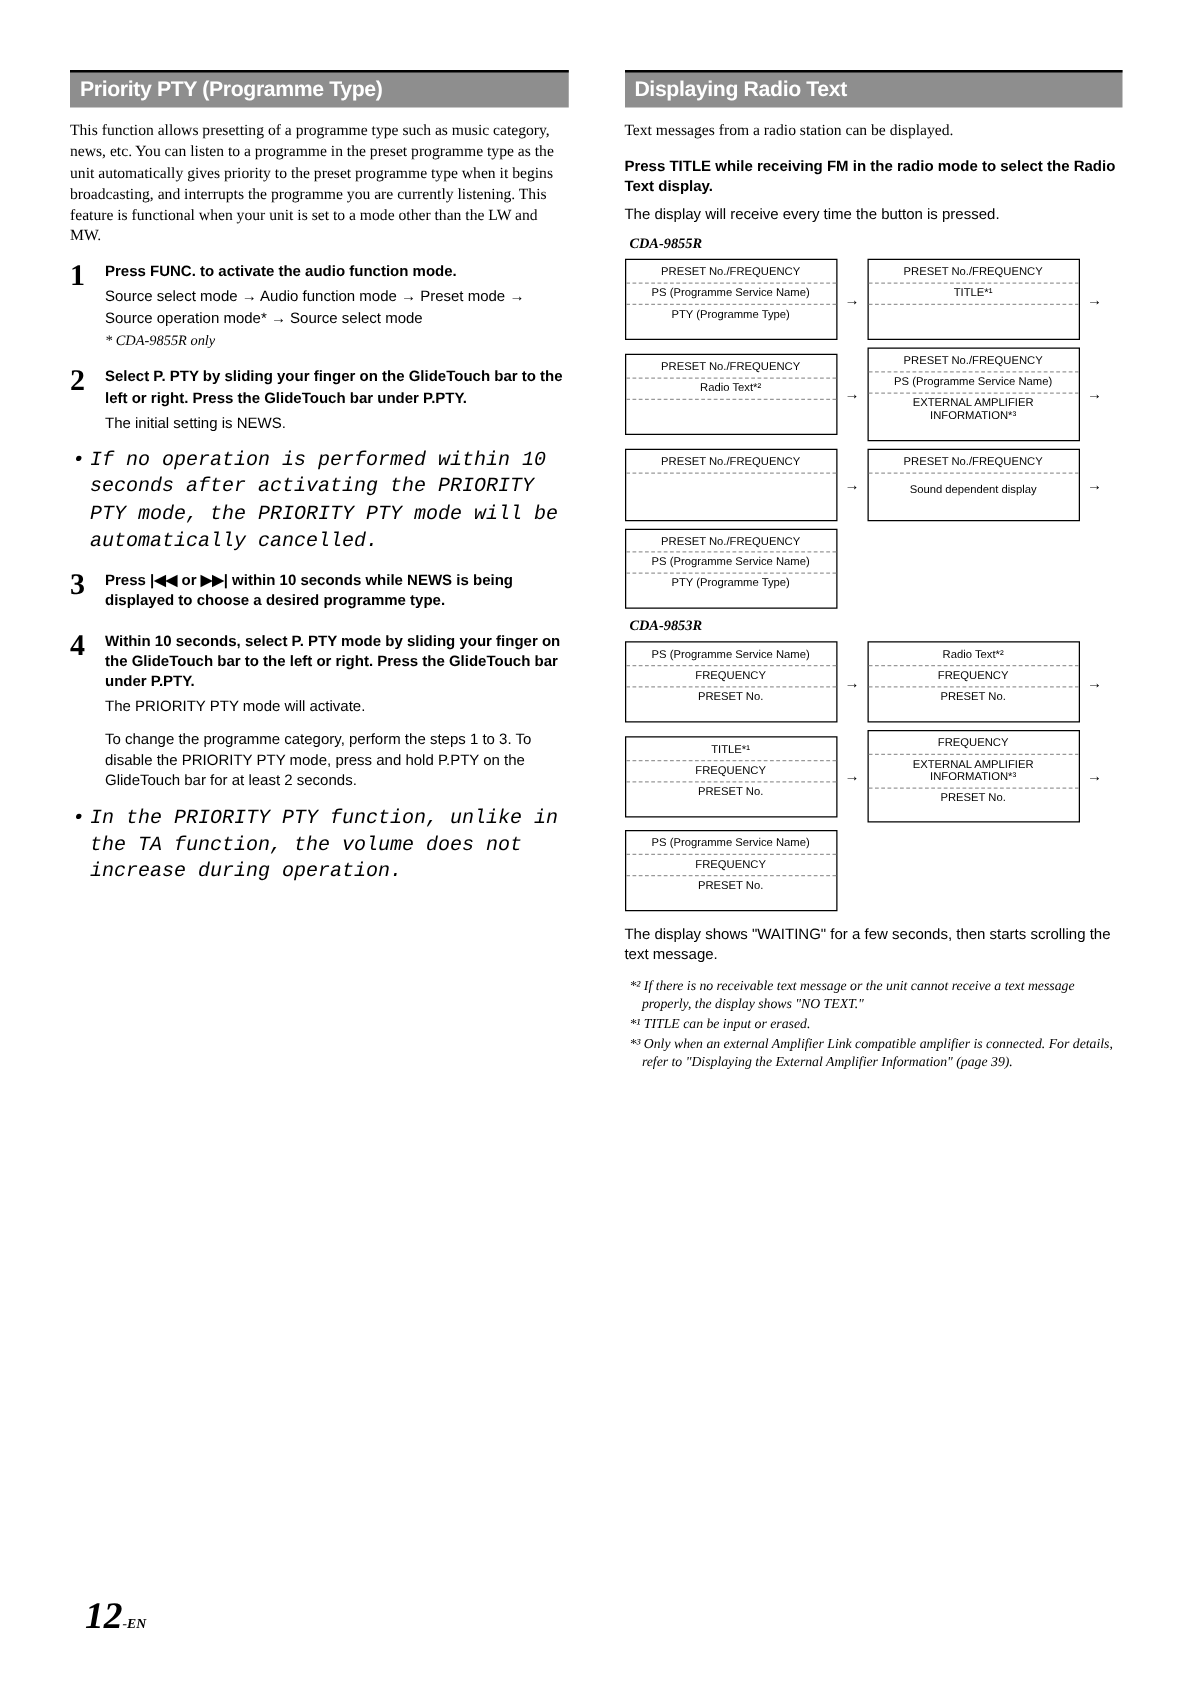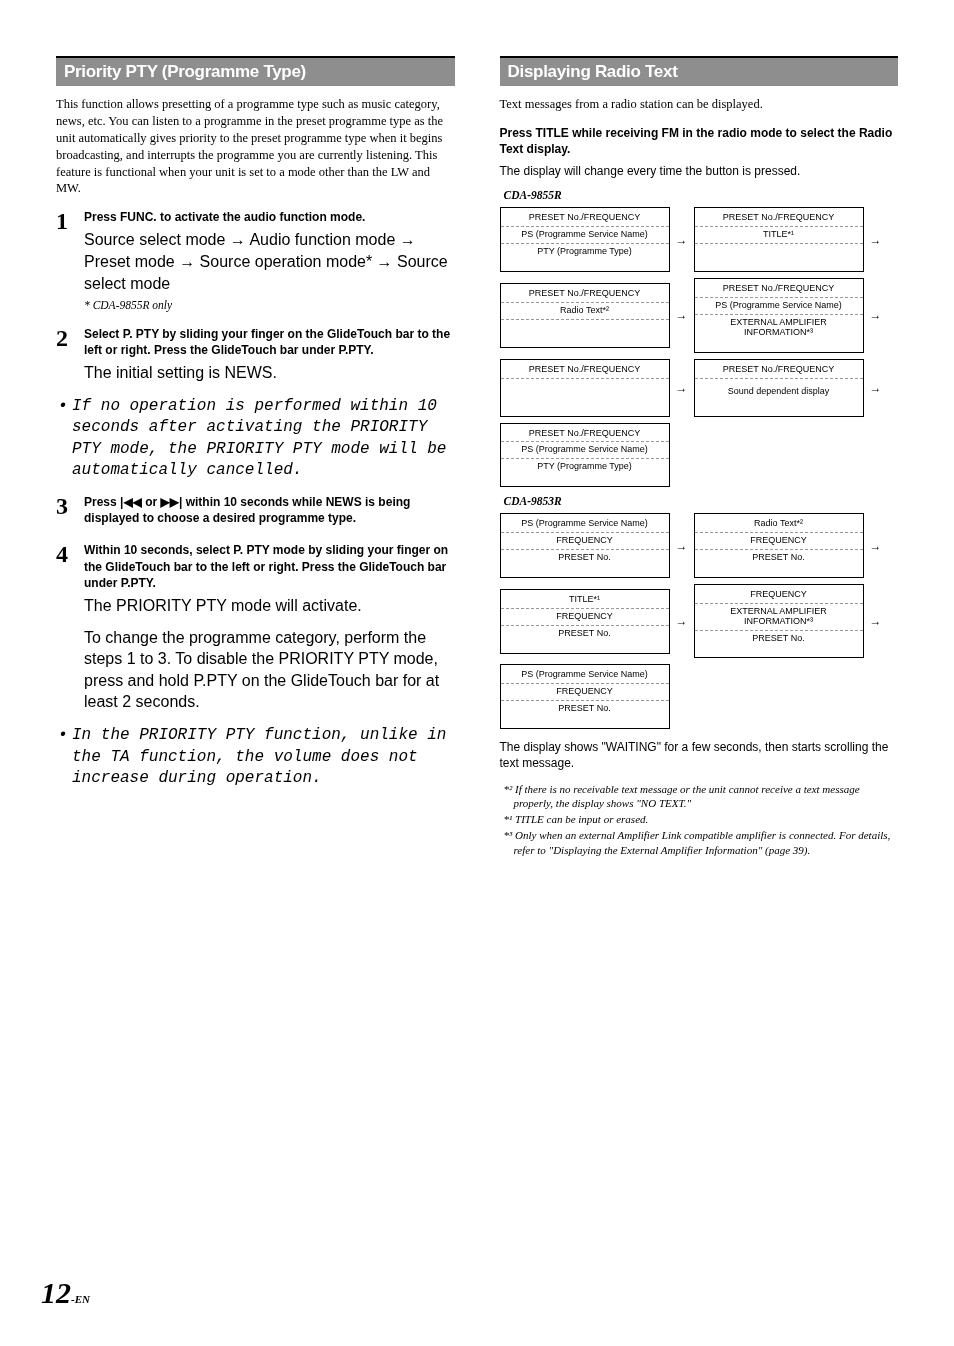--- a/index.html
+++ b/index.html
@@ -30,21 +30,21 @@
   .step-num {
     font-family: Georgia, "Times New Roman", serif;
     font-size: 24px;
     font-weight: bold;
     width: 28px;
     flex-shrink: 0;
     line-height: 1;
   }
   .step-body { flex: 1; font-size: 12px; line-height: 1.35; }
   .step-title { font-weight: bold; margin-bottom: 4px; }
-  .step-sub { font-size: 16px; color: #000; margin-top: 2px; }
+  .step-sub { font-size: 12px; color: #000; margin-top: 2px; }
   .step-note { font-style: italic; font-family: Georgia, "Times New Roman", serif; font-size: 11.5px; margin-top: 4px; }
   .glide { font-weight: bold; font-family: Arial, sans-serif; }
   .funcb { font-weight: bold; font-family: Arial, sans-serif; }
   ul.bullets { list-style: none; padding-left: 16px; margin: 8px 0 12px 0; }
   ul.bullets li { position: relative; font-style: italic; font-family: Liberation Mono, monospace; font-size: 16px; line-height: 1.35; margin-bottom: 6px; }
   ul.bullets li::before { content: "•"; position: absolute; left: -14px; }
   .sub-head { font-weight: bold; font-size: 12px; margin-bottom: 6px; line-height: 1.35; }
   .plain { font-size: 12px; line-height: 1.35; margin-bottom: 10px; }
   .model-label { font-style: italic; font-weight: bold; font-size: 11.5px; margin: 8px 0 6px 4px; font-family: Georgia, "Times New Roman", serif; }
   .diagram-row { display: flex; align-items: center; gap: 6px; margin-bottom: 6px; }
@@ -53,21 +53,21 @@
     width: 170px;
     flex-shrink: 0;
     padding: 2px 0 11px 0;
   }
   .box .line { border-bottom: 1px dashed #999; text-align: center; font-size: 9px; padding: 3px 2px; line-height: 1.1; }
   .box .line:last-child { border-bottom: none; }
   .box .h26 { min-height: 26px; }
   .arrow { font-size: 12px; flex-shrink: 0; }
   .footnotes { margin-top: 6px; padding-left: 4px; }
   .footnotes div { font-style: italic; font-family: Georgia, "Times New Roman", serif; font-size: 11px; line-height: 1.3; margin-bottom: 2px; text-indent: -10px; padding-left: 10px; }
-  .page-num { position: absolute; bottom: 36px; left: 41px; font-family: Georgia, "Times New Roman", serif; margin-top: 40px; }
+  .page-num { position: absolute; bottom: 36px; left: 68px; font-family: Georgia, "Times New Roman", serif; margin-top: 40px; }
   .page-num .big { font-size: 30px; font-style: italic; font-weight: bold; }
   .page-num .small { font-size: 11px; font-style: italic; font-weight: bold; }
   .arrow-icon { font-family: Arial, sans-serif; }
 </style>
 </head>
 <body>
 
 <div class="cols">
   <div class="col">
     <div class="heading-bar">Priority PTY (Programme Type)</div>
@@ -123,21 +123,21 @@
     </ul>
   </div>
 
   <div class="col">
     <div class="heading-bar">Displaying Radio Text</div>
     <div class="intro">Text messages from a radio station can be displayed.</div>
 
     <div class="sub-head">
       <span>Press </span><span class="funcb">TITLE</span><span> while receiving FM in the radio mode to select the Radio Text display.</span>
     </div>
-    <div class="plain">The display will change every time the button is pressed.</div>
+    <div class="plain">The display will receive every time the button is pressed.</div>
 
     <div class="model-label">CDA-9855R</div>
 
     <div class="diagram-row">
       <div class="box">
         <div class="line">PRESET No./FREQUENCY</div>
         <div class="line">PS (Programme Service Name)</div>
         <div class="line">PTY (Programme Type)</div>
       </div>
       <span class="arrow">→</span>

